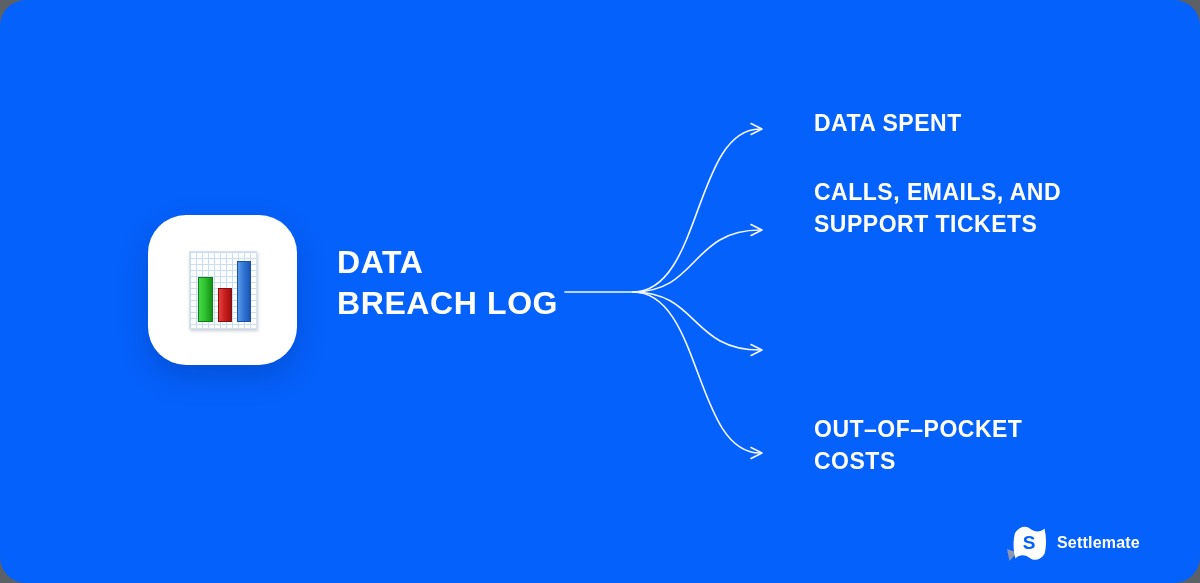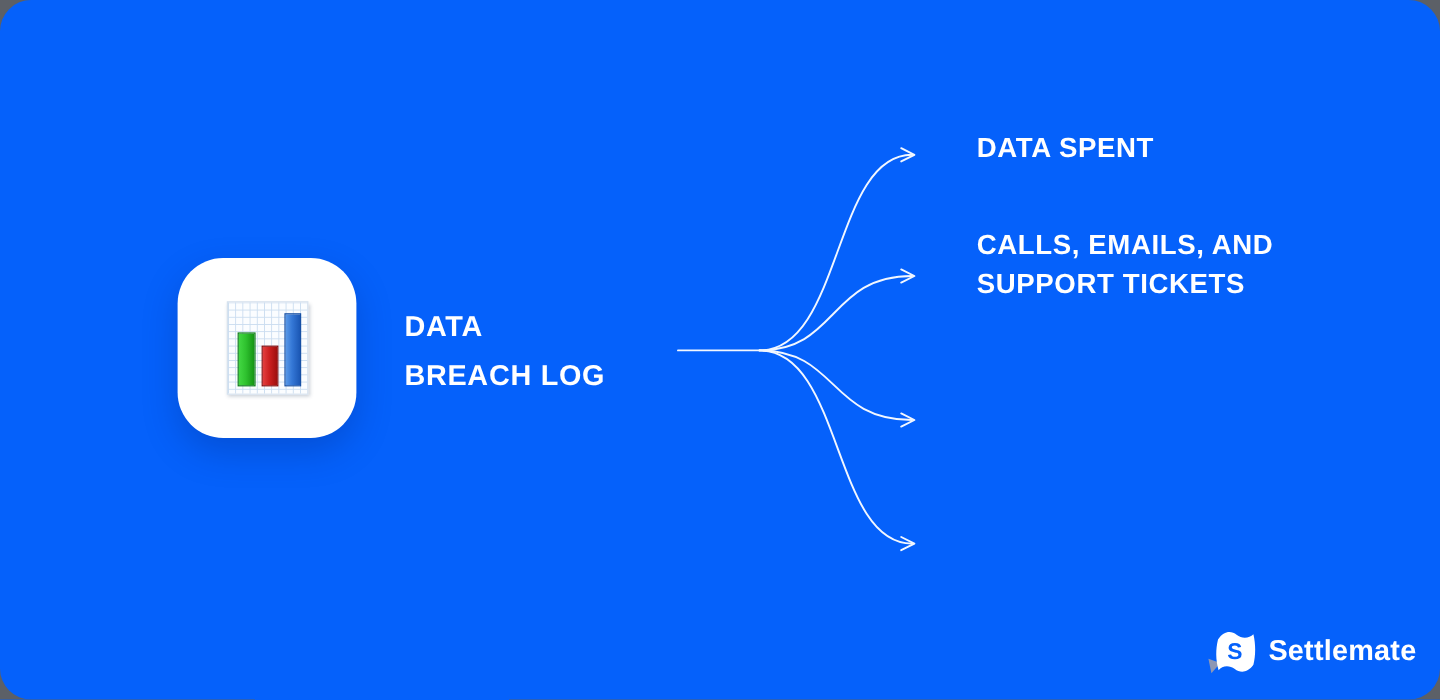--- a/index.html
+++ b/index.html
@@ -55,23 +55,23 @@
   }
   .bar-blue {
     left: 47px; width: 14px; height: 61px;
     background: linear-gradient(90deg, #5a9ae8 0%, #3477d6 45%, #1b57b4 100%);
     border: 1px solid #1750a5;
   }
 
   
   .node-title {
     position: absolute;
-    left: 337px; top: 252px;
+    left: 337px; top: 242px;
     color: #ffffff;
-    font-size: 24px;
+    font-size: 32px;
     font-weight: 700;
     line-height: 41px;
     letter-spacing: 0.6px;
     white-space: pre-line;
   }
 
   
   .connectors {
     position: absolute;
     left: 0; top: 0;
@@ -110,21 +110,21 @@
   .brand-icon .scroll { fill: #ffffff; }
   .brand-icon .fold { fill: #8e97b4; }
   .brand-icon .letter {
     fill: #0561FB;
     font-family: "Liberation Sans", sans-serif;
     font-size: 19px;
     font-weight: 700;
   }
   .brand-name {
     color: #ffffff;
-    font-size: 24px;
+    font-size: 16px;
     font-weight: 700;
     letter-spacing: 0.2px;
   }
 </style>
 </head>
 <body>
 
 <div class="canvas">
 
   <div class="app-icon">
@@ -149,24 +149,26 @@
 
     <path d="M633 292 C698 292 691 350 760 350"></path>
     <path d="M751 344.5 L762 350 L751 355.5"></path>
 
     <path d="M633 292 C702 292 694 453 760 453"></path>
     <path d="M751 447.5 L762 453 L751 458.5"></path>
   </svg>
 
   <div class="branch-label" style="top:107px">DATA SPENT</div>
 
-  <div class="branch-label" style="top:188px">CALLS, EMAILS, AND
+  <div class="branch-label" style="top:176px">CALLS, EMAILS, AND
 SUPPORT TICKETS</div>
 
 
+  <div class="branch-label" style="top:413px">OUT–OF–POCKET
+COSTS</div>
 
   <div class="brand">
     <svg class="brand-icon" viewBox="0 0 46 44" aria-hidden="true">
       <path class="fold" d="M3 28 L13 31.5 L5.5 40 Z"></path>
       <path class="scroll" d="M11 12
                C16 4.5 22 4.5 26.5 8
                C31 11.5 37 11 40.5 7.5
                C42.5 16 42.5 25 40.5 33
                C35.5 40 29.5 40 25 36.5
                C20.5 33 14.5 33.5 11.5 37.5

